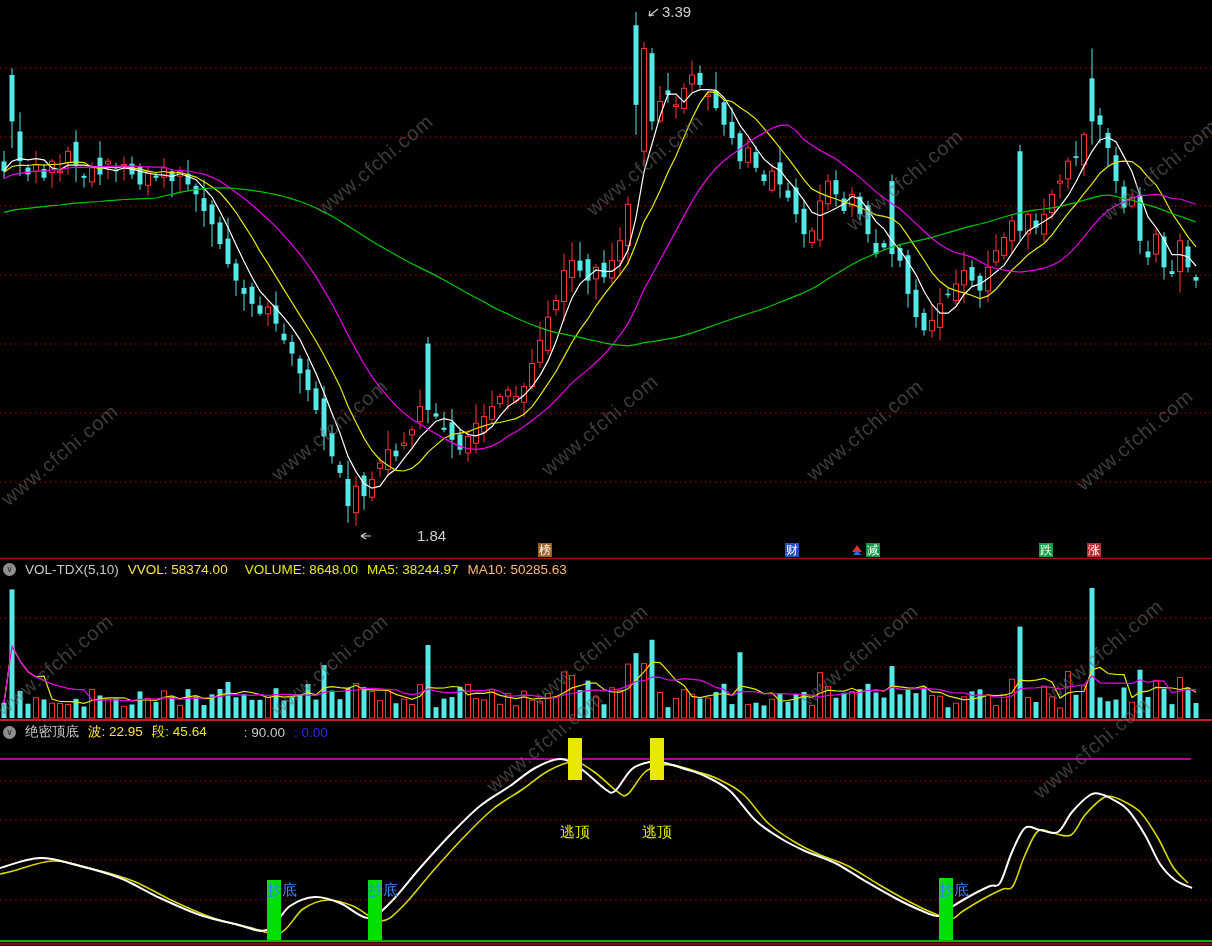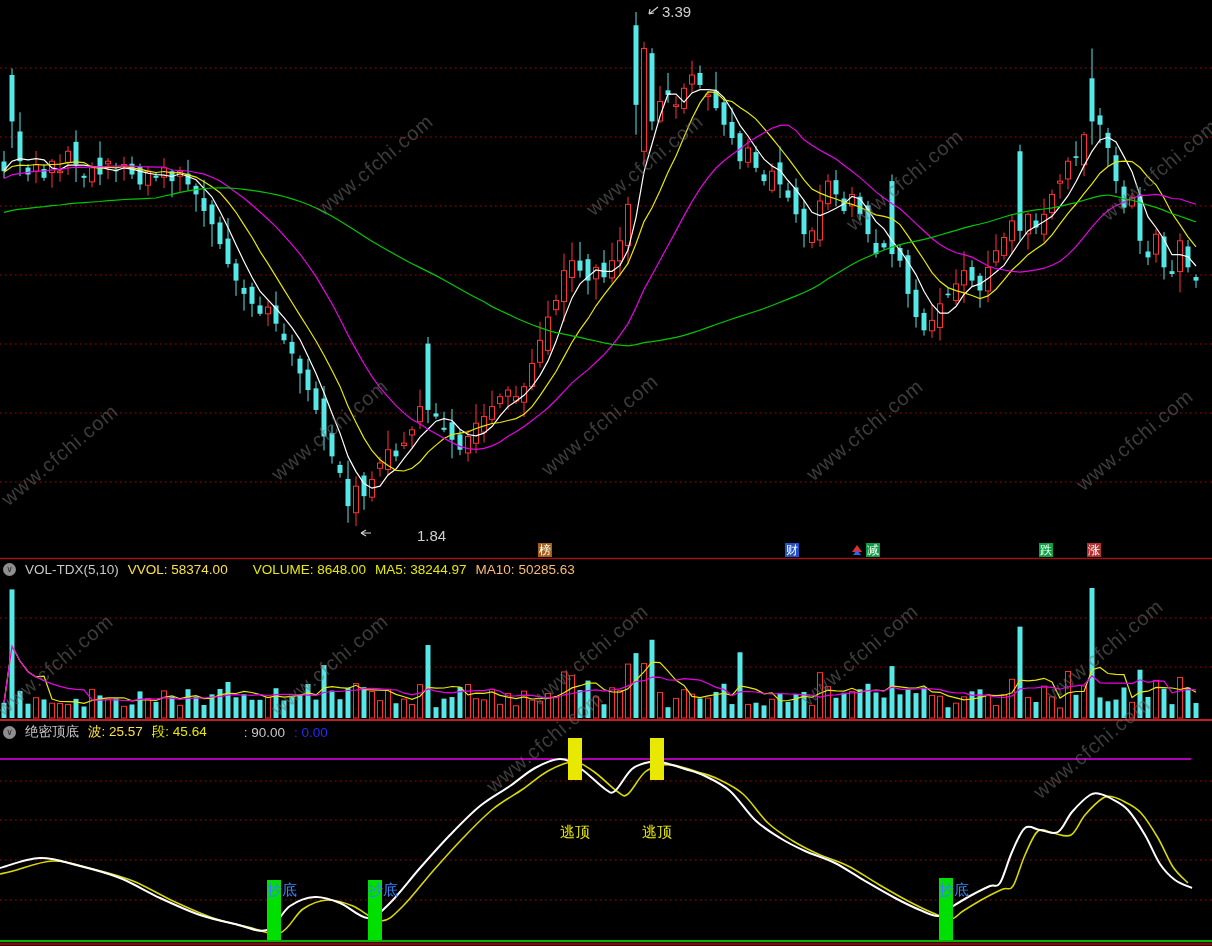--- a/index.html
+++ b/index.html
@@ -8,29 +8,29 @@
   #chart-svg{position:absolute;left:0;top:0;z-index:1;}
   .wm{position:absolute;z-index:2;color:rgba(110,110,110,0.55);font-size:20px;letter-spacing:1px;
       white-space:nowrap;transform:translate(-50%,-50%) rotate(-40deg);pointer-events:none;
       font-family:"Liberation Sans",sans-serif;}
   .hdr{position:absolute;left:3px;z-index:3;display:flex;align-items:center;gap:9px;
        font-size:13.5px;white-space:nowrap;height:18px;}
   .c-gray{color:#c8c8c8}.c-white{color:#fde047}.c-yellow{color:#e8e800}
   .c-magenta{color:#fdba74}.c-blue{color:#2828ff}
   .icon-circle{display:inline-flex;align-items:center;justify-content:center;width:13px;height:13px;
        border-radius:50%;background:#8f8f8f;color:#2a2a2a;font-size:9px;line-height:13px;cursor:pointer;}
-  .gap-l{margin-left:16px}.gap-xl{margin-left:28px}
+  .gap-l{margin-left:8px}.gap-xl{margin-left:28px}
   .mini-btn{position:absolute;top:543px;width:14px;height:14px;z-index:3;color:#fff;font-size:12px;
        line-height:14px;text-align:center;cursor:pointer;font-family:"Liberation Sans",sans-serif;}
   .marker{position:absolute;top:545px;z-index:3;width:12px;height:12px;cursor:pointer;}
   .tri-red{width:0;height:0;border-left:5px solid transparent;border-right:5px solid transparent;
        border-bottom:7px solid #e03030;margin-left:1px;}
   .tri-blue{width:0;height:0;border-left:4px solid transparent;border-right:4px solid transparent;
        border-bottom:5px solid #2868e8;margin-left:2px;margin-top:-2px;}
-  .anno{position:absolute;z-index:3;display:flex;gap:2px;color:#cfcfcf;
+  .anno{position:absolute;z-index:3;display:flex;align-items:center;gap:2px;color:#cfcfcf;
        font-size:15px;white-space:nowrap;}
   .sig-label{position:absolute;z-index:3;font-size:15px;white-space:nowrap;transform:translateX(-50%);margin-top:32px;}
   .sig-yellow{color:#e8e800}.sig-white{color:#3b82f6}
 </style>
 </head>
 <body>
 
 <div id="screen">
   <svg id="chart-svg" width="1212" height="946">
       <defs>
@@ -542,21 +542,21 @@
     <span class="c-yellow gap-l"><span>VOLUME:</span> <span>8648.00</span></span>
     <span class="c-yellow"><span>MA5:</span> <span>38244.97</span></span>
     <span class="c-magenta"><span>MA10:</span> <span>50285.63</span></span>
   </div>
 
   <div class="hdr" id="dd-header" style="top:723px">
     <span class="icon-circle">
         <span>∨</span>
       </span>
     <span class="c-gray">绝密顶底</span>
-    <span class="c-white"><span>波:</span> <span>25.57</span></span>
+    <span class="c-white"><span>波:</span> <span>22.95</span></span>
     <span class="c-yellow"><span>段:</span> <span>45.64</span></span>
     <span class="c-gray gap-xl"><span>:</span> <span>90.00</span></span>
     <span class="c-blue"><span>:</span> <span>0.00</span></span>
   </div>
 
   <div class="marker" style="left:851px">
     <div class="tri-red"></div>
     <div class="tri-blue"></div>
   </div>
 <span class="wm" style="left: 375px; top: 165px;">www.cfchi.com</span>

